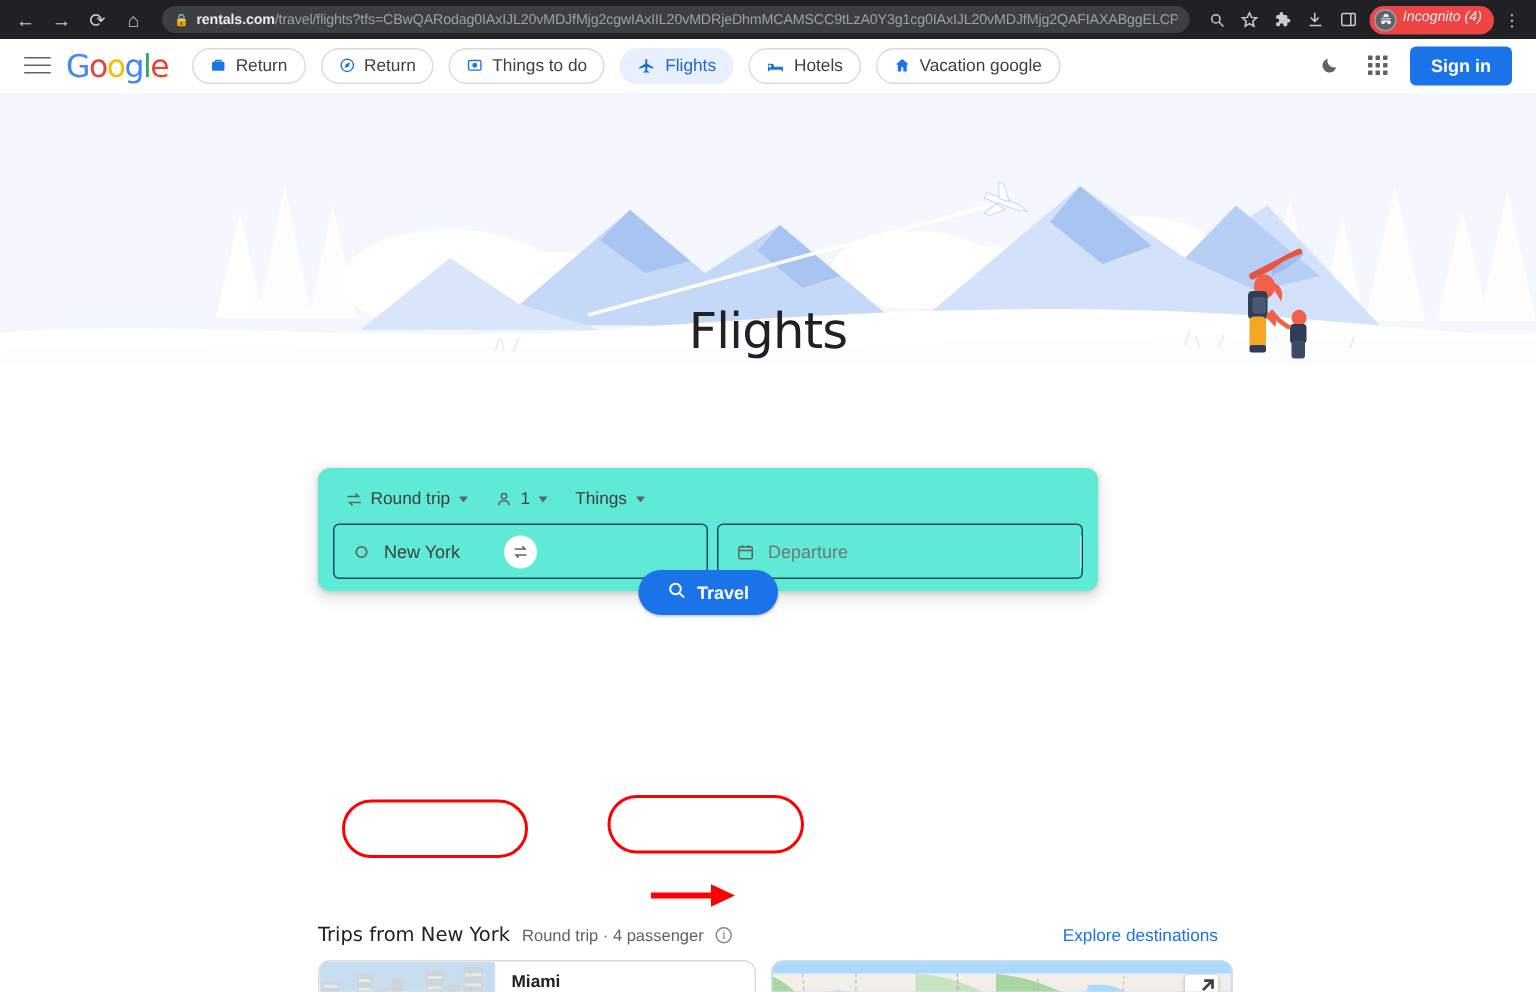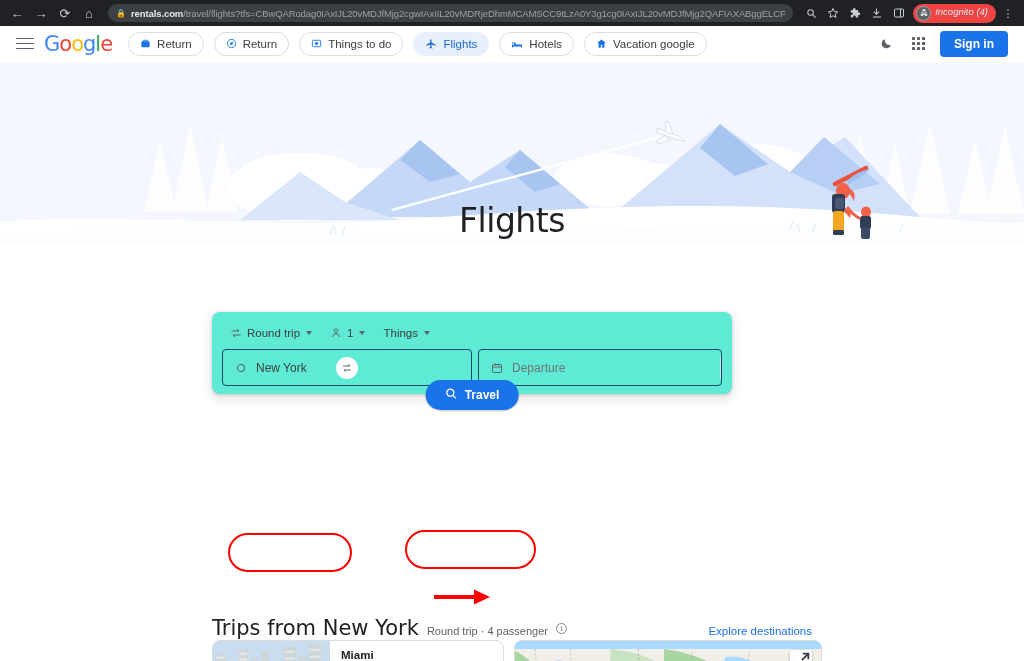--- a/index.html
+++ b/index.html
@@ -124,21 +124,21 @@
 
   
   .hl { position: absolute; border: 2.6px solid #ff0000; border-radius: 22px; pointer-events: none; z-index: 9; }
   .arrow-anno { position: absolute; z-index: 9; pointer-events: none; }
 
   
   .trips-head {
     position: absolute; left: 212px; top: 372px; width: 600px;
     display: flex; align-items: baseline; gap: 8px;
   }
-  .trips-title { font-size: 21px; color: #202124; font-family: "DejaVu Sans", sans-serif; }
+  .trips-title { font-size: 13px; color: #202124; font-family: "DejaVu Sans", sans-serif; }
   .trips-sub { font-size: 11px; color: #5f6368; }
   .info-ico {
     width: 11px; height: 11px; border: 1px solid #80868b; border-radius: 50%;
     font-size: 8px; color: #80868b; display:inline-flex; align-items:center;
     justify-content:center; align-self: center; font-family: "DejaVu Serif", serif;
   }
   .explore-link { margin-left: auto; font-size: 11.5px; color: #1a73e8; cursor: pointer; }
 
   .results { position: absolute; left: 212px; top: 396px; display: flex; gap: 10px; }
   .cards { width: 292px; display: flex; flex-direction: column; gap: 10px; }

